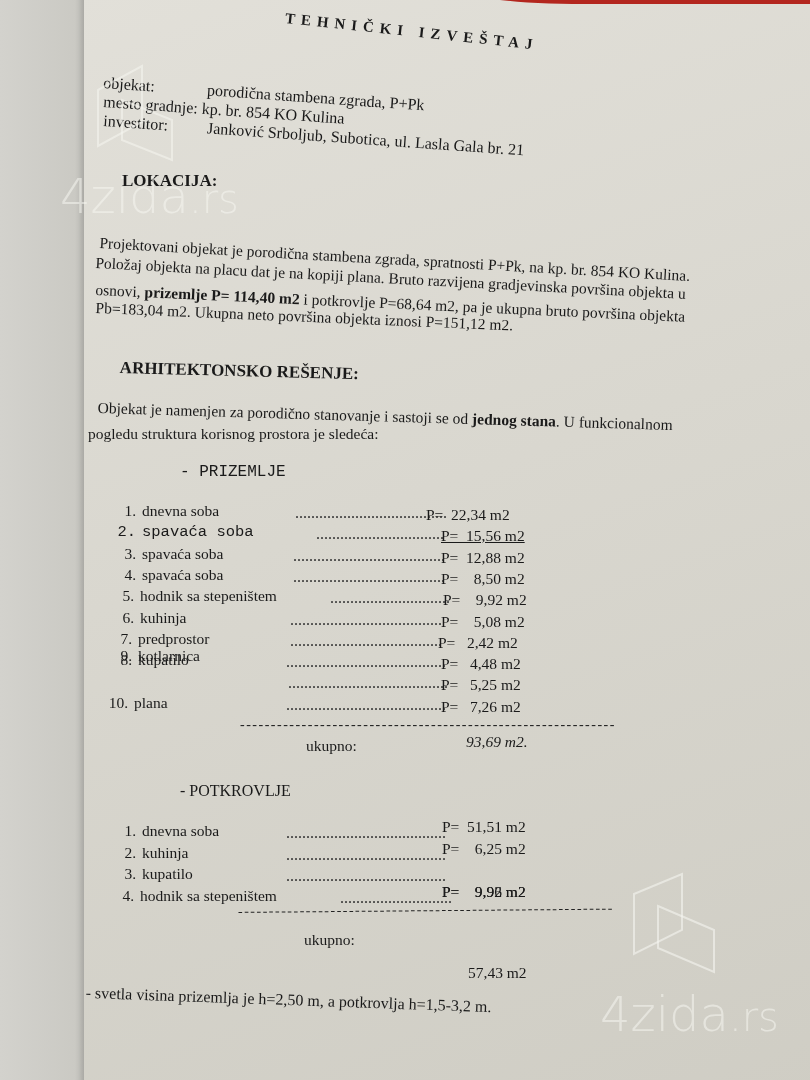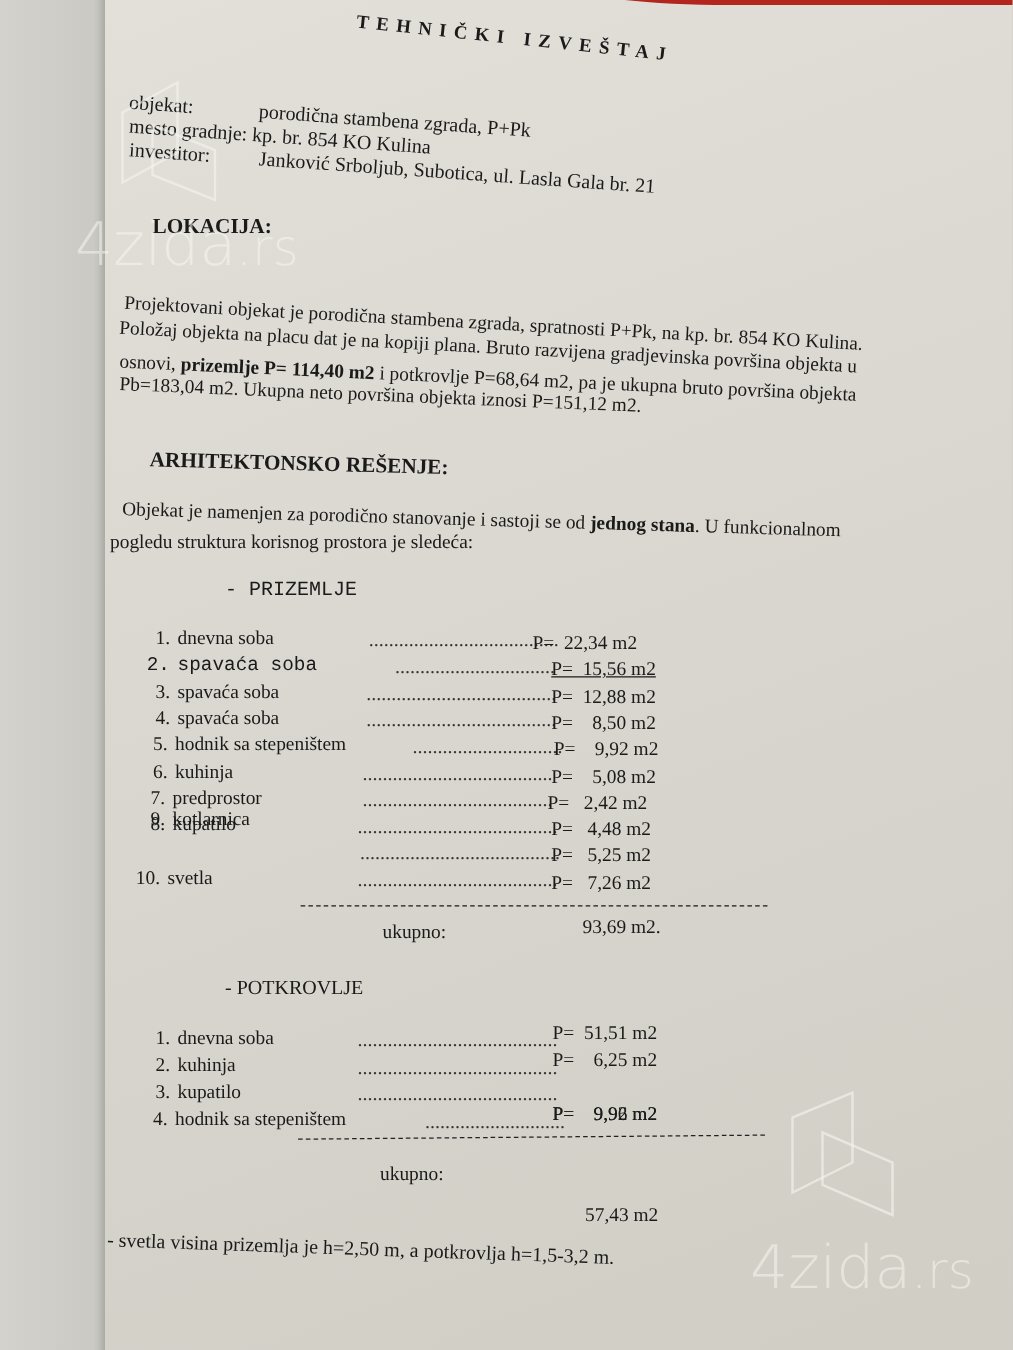--- a/index.html
+++ b/index.html
@@ -108,28 +108,28 @@
     <div class="abs row" style="left: 441px; top: 612.5px; white-space: pre;">P=    5,08 m2</div>
     <div class="abs row" style="left: 108px; top: 629.8px;"><span class="num">7.</span><span>predprostor</span></div>
     <div class="abs dots" style="left: 290px; top: 631.8px;">......................................</div>
     <div class="abs row" style="left: 438px; top: 633.8px; white-space: pre;">P=   2,42 m2</div>
     <div class="abs row" style="left: 108px; top: 651.1px;"><span class="num">8.</span><span>kupatilo</span></div>
     <div class="abs dots" style="left: 286px; top: 653.1px;">........................................</div>
     <div class="abs row" style="left: 441px; top: 655.1px; white-space: pre;">P=   4,48 m2</div>
     <div class="abs row" style="left: 108px; top: 647px;"><span class="num">9.</span><span>kotlarnica</span></div>
     <div class="abs dots" style="left: 288px; top: 674.4px;">........................................</div>
     <div class="abs row" style="left: 441px; top: 676.4px; white-space: pre;">P=   5,25 m2</div>
-    <div class="abs row" style="left: 104px; top: 693.7px;"><span class="num">10.</span><span>svetla</span></div>
+    <div class="abs row" style="left: 104px; top: 693.7px;"><span class="num">10.</span><span>plana</span></div>
     <div class="abs dots" style="left: 286px; top: 695.7px;">........................................</div>
     <div class="abs row" style="left: 441px; top: 697.7px; white-space: pre;">P=   7,26 m2</div>
   </div>
 
 <div class="abs sep" style="left:240px; top:717px;">- - - - - - - - - - - - - - - - - - - - - - - - - - - - - - - - - - - - - - - - - - - - - - - - - - - - - - - - - - - - -</div>
 <div class="abs total" style="left:306px; top:737px;">ukupno:</div>
-<div class="abs total" style="left:466px; top:733px;">93,69 m2.</div>
+<div class="abs total" style="left:466px; top:733px;font-style:italic;">93,69 m2.</div>
 
 <div class="abs floor" style="left:180px; top:782px;">- POTKROVLJE</div>
 
 <div id="potkrovlje-rows">
     <div class="abs row" style="left: 112px; top: 822px;"><span class="num">1.</span><span>dnevna soba</span></div>
     <div class="abs dots" style="left: 286px; top: 824px;">........................................</div>
     <div class="abs row" style="left: 442px; top: 818px; white-space: pre;">P=  51,51 m2</div>
     <div class="abs row" style="left: 112px; top: 843.5px;"><span class="num">2.</span><span>kuhinja</span></div>
     <div class="abs dots" style="left: 286px; top: 845.5px;">........................................</div>
     <div class="abs row" style="left: 442px; top: 839.5px; white-space: pre;">P=    6,25 m2</div>

